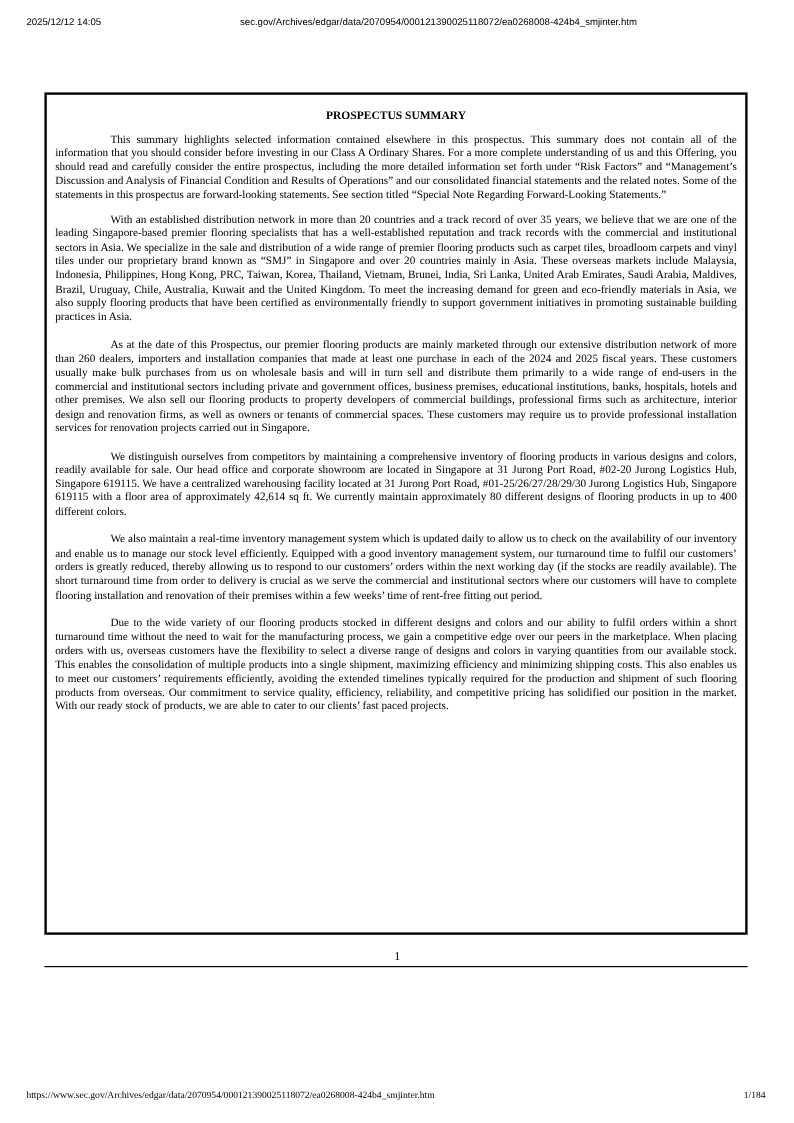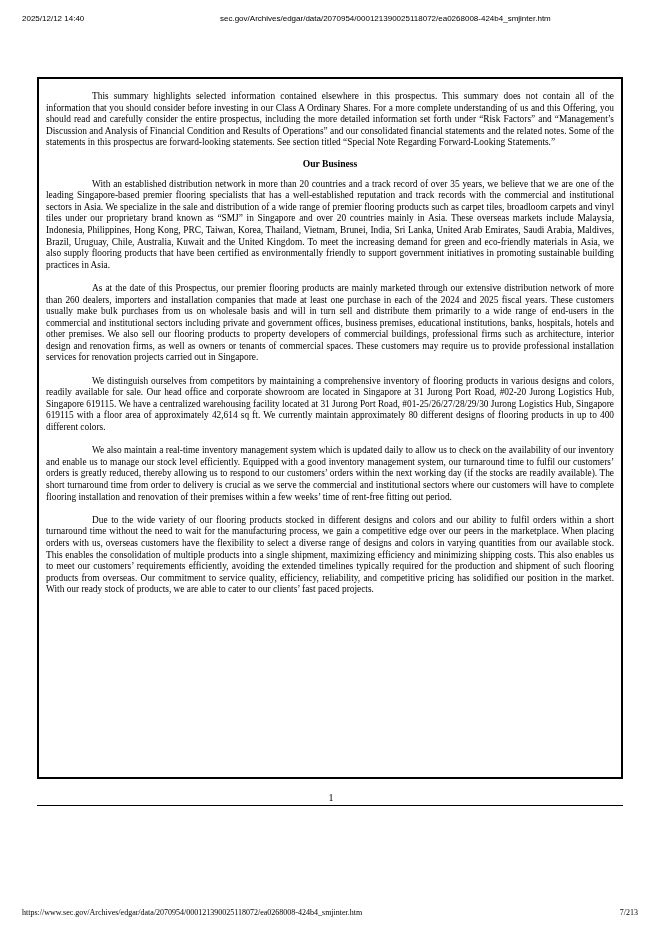--- a/index.html
+++ b/index.html
@@ -1,50 +1,50 @@
 <!DOCTYPE html>
 <html><head>
 <meta charset="utf-8">
 <style>
   html, body { margin: 0; padding: 0; background: #ffffff; }
   body { width: 662px; height: 936px; position: relative; overflow: hidden; color: #000; }
   .hdr { position: absolute; top: 14px; font-family: "Liberation Sans", sans-serif; font-size: 8px; color: #000; }
   .hdr-date { left: 22px; }
-  .hdr-url { left: 200px; margin-left: 20px; }
+  .hdr-url { left: 200px; }
   .ftr { position: absolute; top: 908px; font-family: Liberation Serif, serif; font-size: 8px; color: #000; }
   .ftr-url { left: 22px; }
   .ftr-page { right: 24px; }
   .box {
     position: absolute; left: 37px; top: 77px; width: 582px; height: 698px;
     border: 2px solid #000; box-sizing: content-box;
     font-family: "Liberation Serif", serif; font-size: 9.35px; line-height: 11.6px;
   }
   .box-inner { padding: 12px 7px 0 7px; }
   .title { text-align: center; font-weight: bold; font-size: 9.6px; margin: 0 0 9px 0; }
   .intro { text-align: justify; text-indent: 46px; margin: 0 0 9px 0; }
   .sub { text-align: center; font-weight: bold; font-size: 9.6px; margin: 0 0 9px 0; }
   p.body { text-align: justify; text-indent: 46px; margin: 0 0 11.6px 0; }
   .pnum { position: absolute; left: 0; width: 662px; top: 792px; text-align: center; font-family: "Liberation Serif", serif; font-size: 10px; }
   .rule { position: absolute; left: 37px; width: 586px; top: 805px; height: 0; border-top: 1.5px solid #000; }
 </style>
 </head>
 <body>
 
-<div class="hdr hdr-date">2025/12/12 14:40</div>
+<div class="hdr hdr-date">2025/12/12 14:05</div>
 <div class="hdr hdr-url">sec.gov/Archives/edgar/data/2070954/000121390025118072/ea0268008-424b4_smjinter.htm</div>
 
 <div class="box">
   <div class="box-inner">
+    <div class="title">PROSPECTUS SUMMARY</div>
     <p class="intro">This summary highlights selected information contained elsewhere in this prospectus. This summary does not contain all of the information that you should consider before investing in our Class A Ordinary Shares. For a more complete understanding of us and this Offering, you should read and carefully consider the entire prospectus, including the more detailed information set forth under “Risk Factors” and “Management’s Discussion and Analysis of Financial Condition and Results of Operations” and our consolidated financial statements and the related notes. Some of the statements in this prospectus are forward-looking statements. See section titled “Special Note Regarding Forward-Looking Statements.”</p>
-    <div class="sub">Our Business</div>
     <p class="body"> With an established distribution network in more than 20 countries and a track record of over 35 years, we believe that we are one of the leading Singapore-based premier flooring specialists that has a well-established reputation and track records with the commercial and institutional sectors in Asia. We specialize in the sale and distribution of a wide range of premier flooring products such as carpet tiles, broadloom carpets and vinyl tiles under our proprietary brand known as “SMJ” in Singapore and over 20 countries mainly in Asia. These overseas markets include Malaysia, Indonesia, Philippines, Hong Kong, PRC, Taiwan, Korea, Thailand, Vietnam, Brunei, India, Sri Lanka, United Arab Emirates, Saudi Arabia, Maldives, Brazil, Uruguay, Chile, Australia, Kuwait and the United Kingdom. To meet the increasing demand for green and eco-friendly materials in Asia, we also supply flooring products that have been certified as environmentally friendly to support government initiatives in promoting sustainable building practices in Asia.</p>
     <p class="body">As at the date of this Prospectus, our premier flooring products are mainly marketed through our extensive distribution network of more than 260 dealers, importers and installation companies that made at least one purchase in each of the 2024 and 2025 fiscal years. These customers usually make bulk purchases from us on wholesale basis and will in turn sell and distribute them primarily to a wide range of end-users in the commercial and institutional sectors including private and government offices, business premises, educational institutions, banks, hospitals, hotels and other premises. We also sell our flooring products to property developers of commercial buildings, professional firms such as architecture, interior design and renovation firms, as well as owners or tenants of commercial spaces. These customers may require us to provide professional installation services for renovation projects carried out in Singapore.</p>
     <p class="body">We distinguish ourselves from competitors by maintaining a comprehensive inventory of flooring products in various designs and colors, readily available for sale. Our head office and corporate showroom are located in Singapore at 31 Jurong Port Road, #02-20 Jurong Logistics Hub, Singapore 619115. We have a centralized warehousing facility located at 31 Jurong Port Road, #01-25/26/27/28/29/30 Jurong Logistics Hub, Singapore 619115 with a floor area of approximately 42,614 sq ft. We currently maintain approximately 80 different designs of flooring products in up to 400 different colors.</p>
     <p class="body">We also maintain a real-time inventory management system which is updated daily to allow us to check on the availability of our inventory and enable us to manage our stock level efficiently. Equipped with a good inventory management system, our turnaround time to fulfil our customers’ orders is greatly reduced, thereby allowing us to respond to our customers’ orders within the next working day (if the stocks are readily available). The short turnaround time from order to delivery is crucial as we serve the commercial and institutional sectors where our customers will have to complete flooring installation and renovation of their premises within a few weeks’ time of rent-free fitting out period.</p>
     <p class="body">Due to the wide variety of our flooring products stocked in different designs and colors and our ability to fulfil orders within a short turnaround time without the need to wait for the manufacturing process, we gain a competitive edge over our peers in the marketplace. When placing orders with us, overseas customers have the flexibility to select a diverse range of designs and colors in varying quantities from our available stock. This enables the consolidation of multiple products into a single shipment, maximizing efficiency and minimizing shipping costs. This also enables us to meet our customers’ requirements efficiently, avoiding the extended timelines typically required for the production and shipment of such flooring products from overseas. Our commitment to service quality, efficiency, reliability, and competitive pricing has solidified our position in the market. With our ready stock of products, we are able to cater to our clients’ fast paced projects.</p>
   </div>
 </div>
 
 <div class="pnum">1</div>
 <div class="rule"></div>
 
 <div class="ftr ftr-url">https://www.sec.gov/Archives/edgar/data/2070954/000121390025118072/ea0268008-424b4_smjinter.htm</div>
-<div class="ftr ftr-page">7/213</div>
+<div class="ftr ftr-page">1/184</div>
 
 </body></html>

